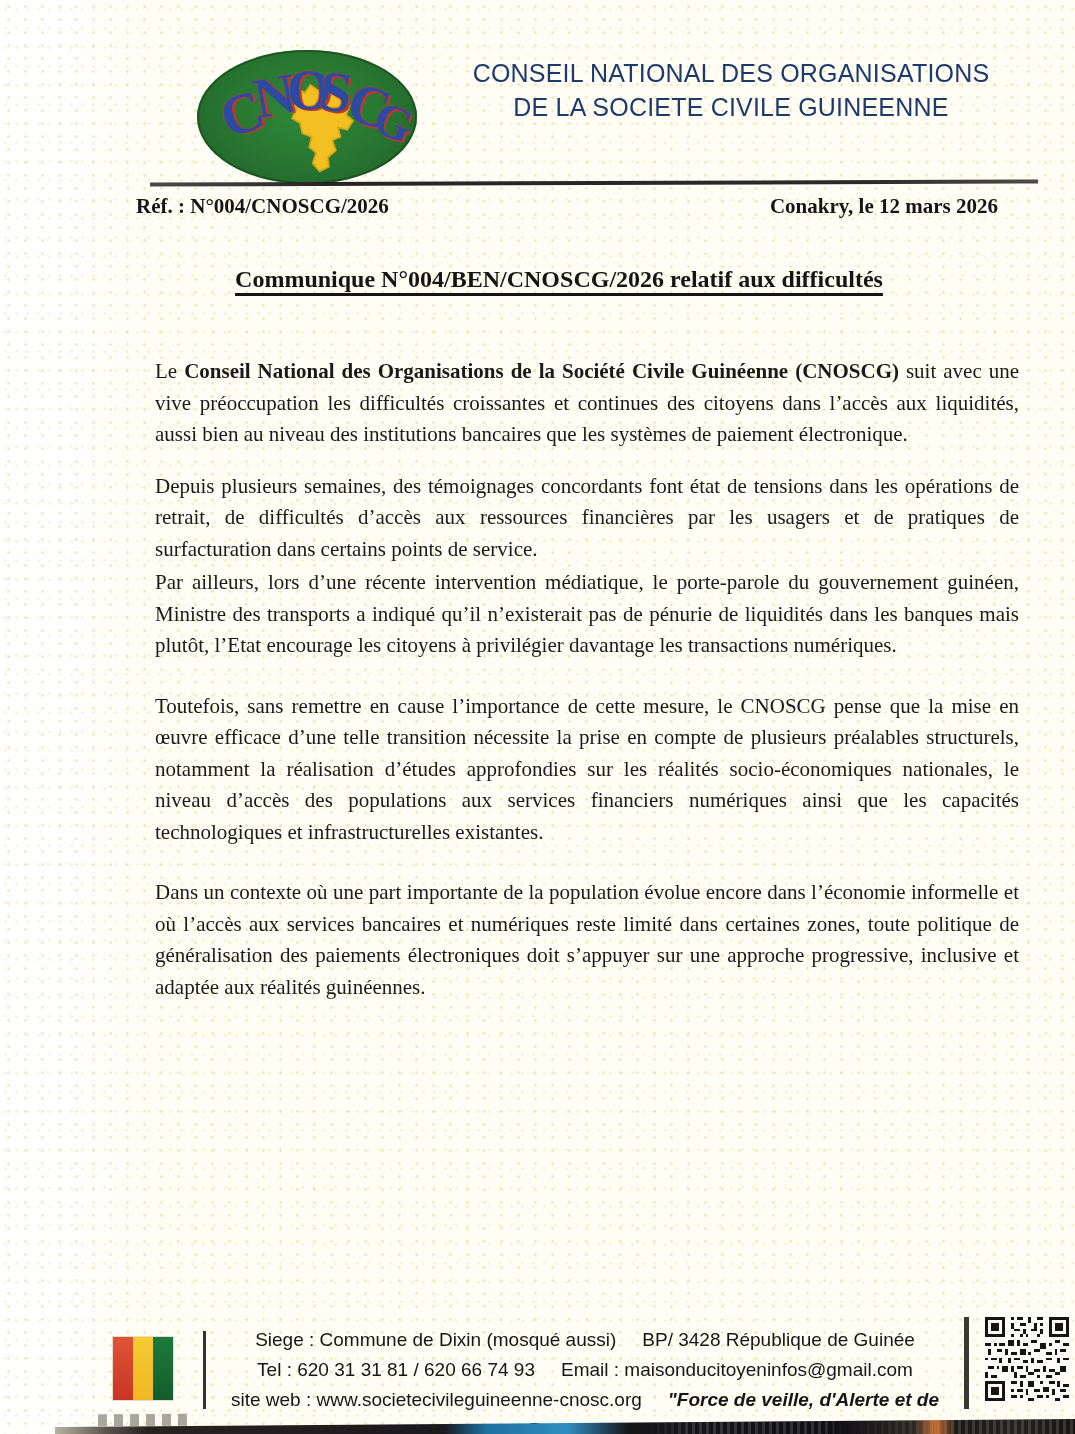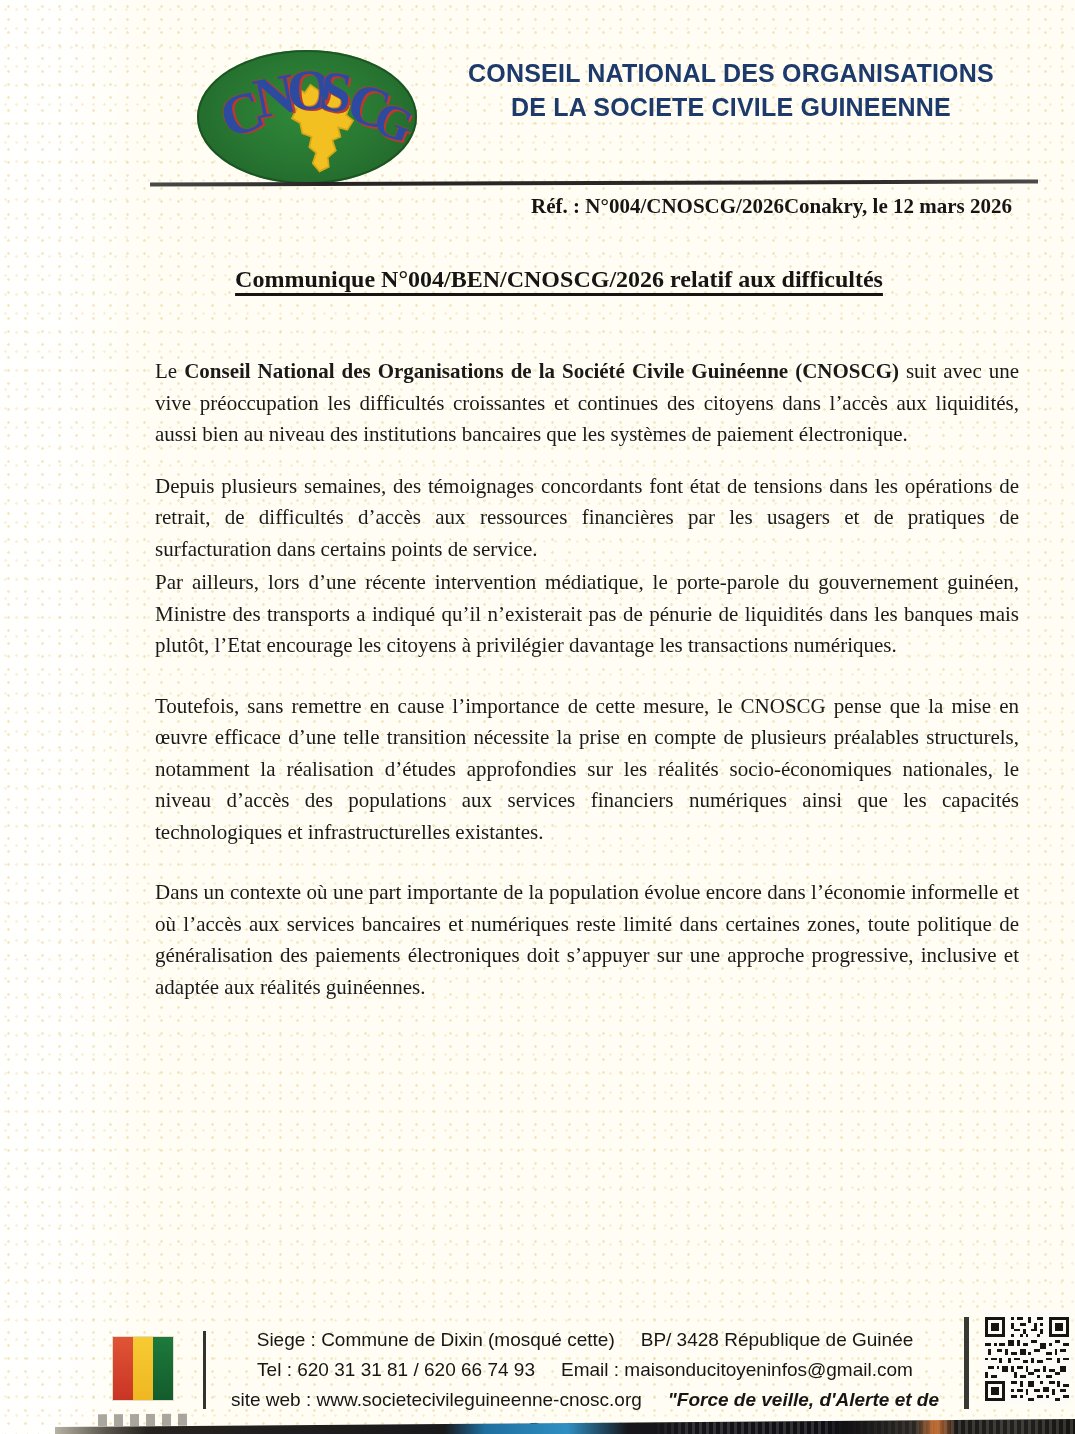--- a/index.html
+++ b/index.html
@@ -40,36 +40,36 @@
   .lg-n  { left: 26%;  top: 13%; transform: rotate(-11deg); }
   .lg-o  { left: 41%;  top: 8%;  transform: rotate(-2deg); }
   .lg-s  { left: 56%;  top: 10%; transform: rotate(8deg); }
   .lg-c2 { left: 69%;  top: 20%; transform: rotate(16deg); }
   .lg-g  { left: 81%;  top: 36%; transform: rotate(21deg); font-size: 48px !important; }
 
   .org-block {
     position: absolute; left: 445px; top: 56px; width: 572px;
     text-align: center;
     font-family: "Liberation Sans", sans-serif;
-    font-weight: bold;
+    font-weight: normal;
     font-size: 25px; line-height: 34px;
     letter-spacing: .2px;
   }
   .org-navy { color: #1d3a6d; }
   .org-red  { color: #e23a2c; }
 
   .head-rule {
     position: absolute; left: 150px; top: 181px; width: 888px; height: 4px;
     background: linear-gradient(90deg, #4a4a48, #262523 20%, #2b2a28 80%, #4c4b49);
     transform: rotate(-.2deg);
   }
 
   .meta-row {
-    position: absolute; left: 150px; top: 194px; width: 862px;
-    display: flex; justify-content: flex-end;
+    position: absolute; left: 136px; top: 194px; width: 862px;
+    display: flex; justify-content: space-between;
     font-weight: bold; font-size: 21px;
   }
 
   
   .doc-title {
     position: absolute; left: 124px; top: 256px; width: 870px;
     text-align: center; font-weight: bold; font-size: 24px; line-height: 47px;
   }
   .doc-title .tline {
     text-decoration: underline;
@@ -197,21 +197,21 @@
   <div class="footer">
     <div class="flag">
       <i class="f-red"></i>
         <i class="f-yellow"></i>
         <i class="f-green"></i>
     </div>
     <div class="foot-vline-thin"></div>
 
     <div class="foot-text">
       <div>
-        <span>Siege : Commune de Dixin (mosqué cette)</span><span class="seg-gap"></span><span>BP/ 3428  République de Guinée</span>
+        <span>Siege : Commune de Dixin (mosqué aussi)</span><span class="seg-gap"></span><span>BP/ 3428  République de Guinée</span>
       </div>
       <div>
         <span>Tel : 620 31 31 81 / 620 66 74 93</span><span class="seg-gap"></span><span>Email : maisonducitoyeninfos@gmail.com</span>
       </div>
       <div>
         <span>site web : www.societecivileguineenne-cnosc.org</span><span class="seg-gap"></span><span class="motto">"Force de veille, d'Alerte et de Proposition"</span>
       </div>
     </div>
 
     <div class="foot-vline-thick"></div>

